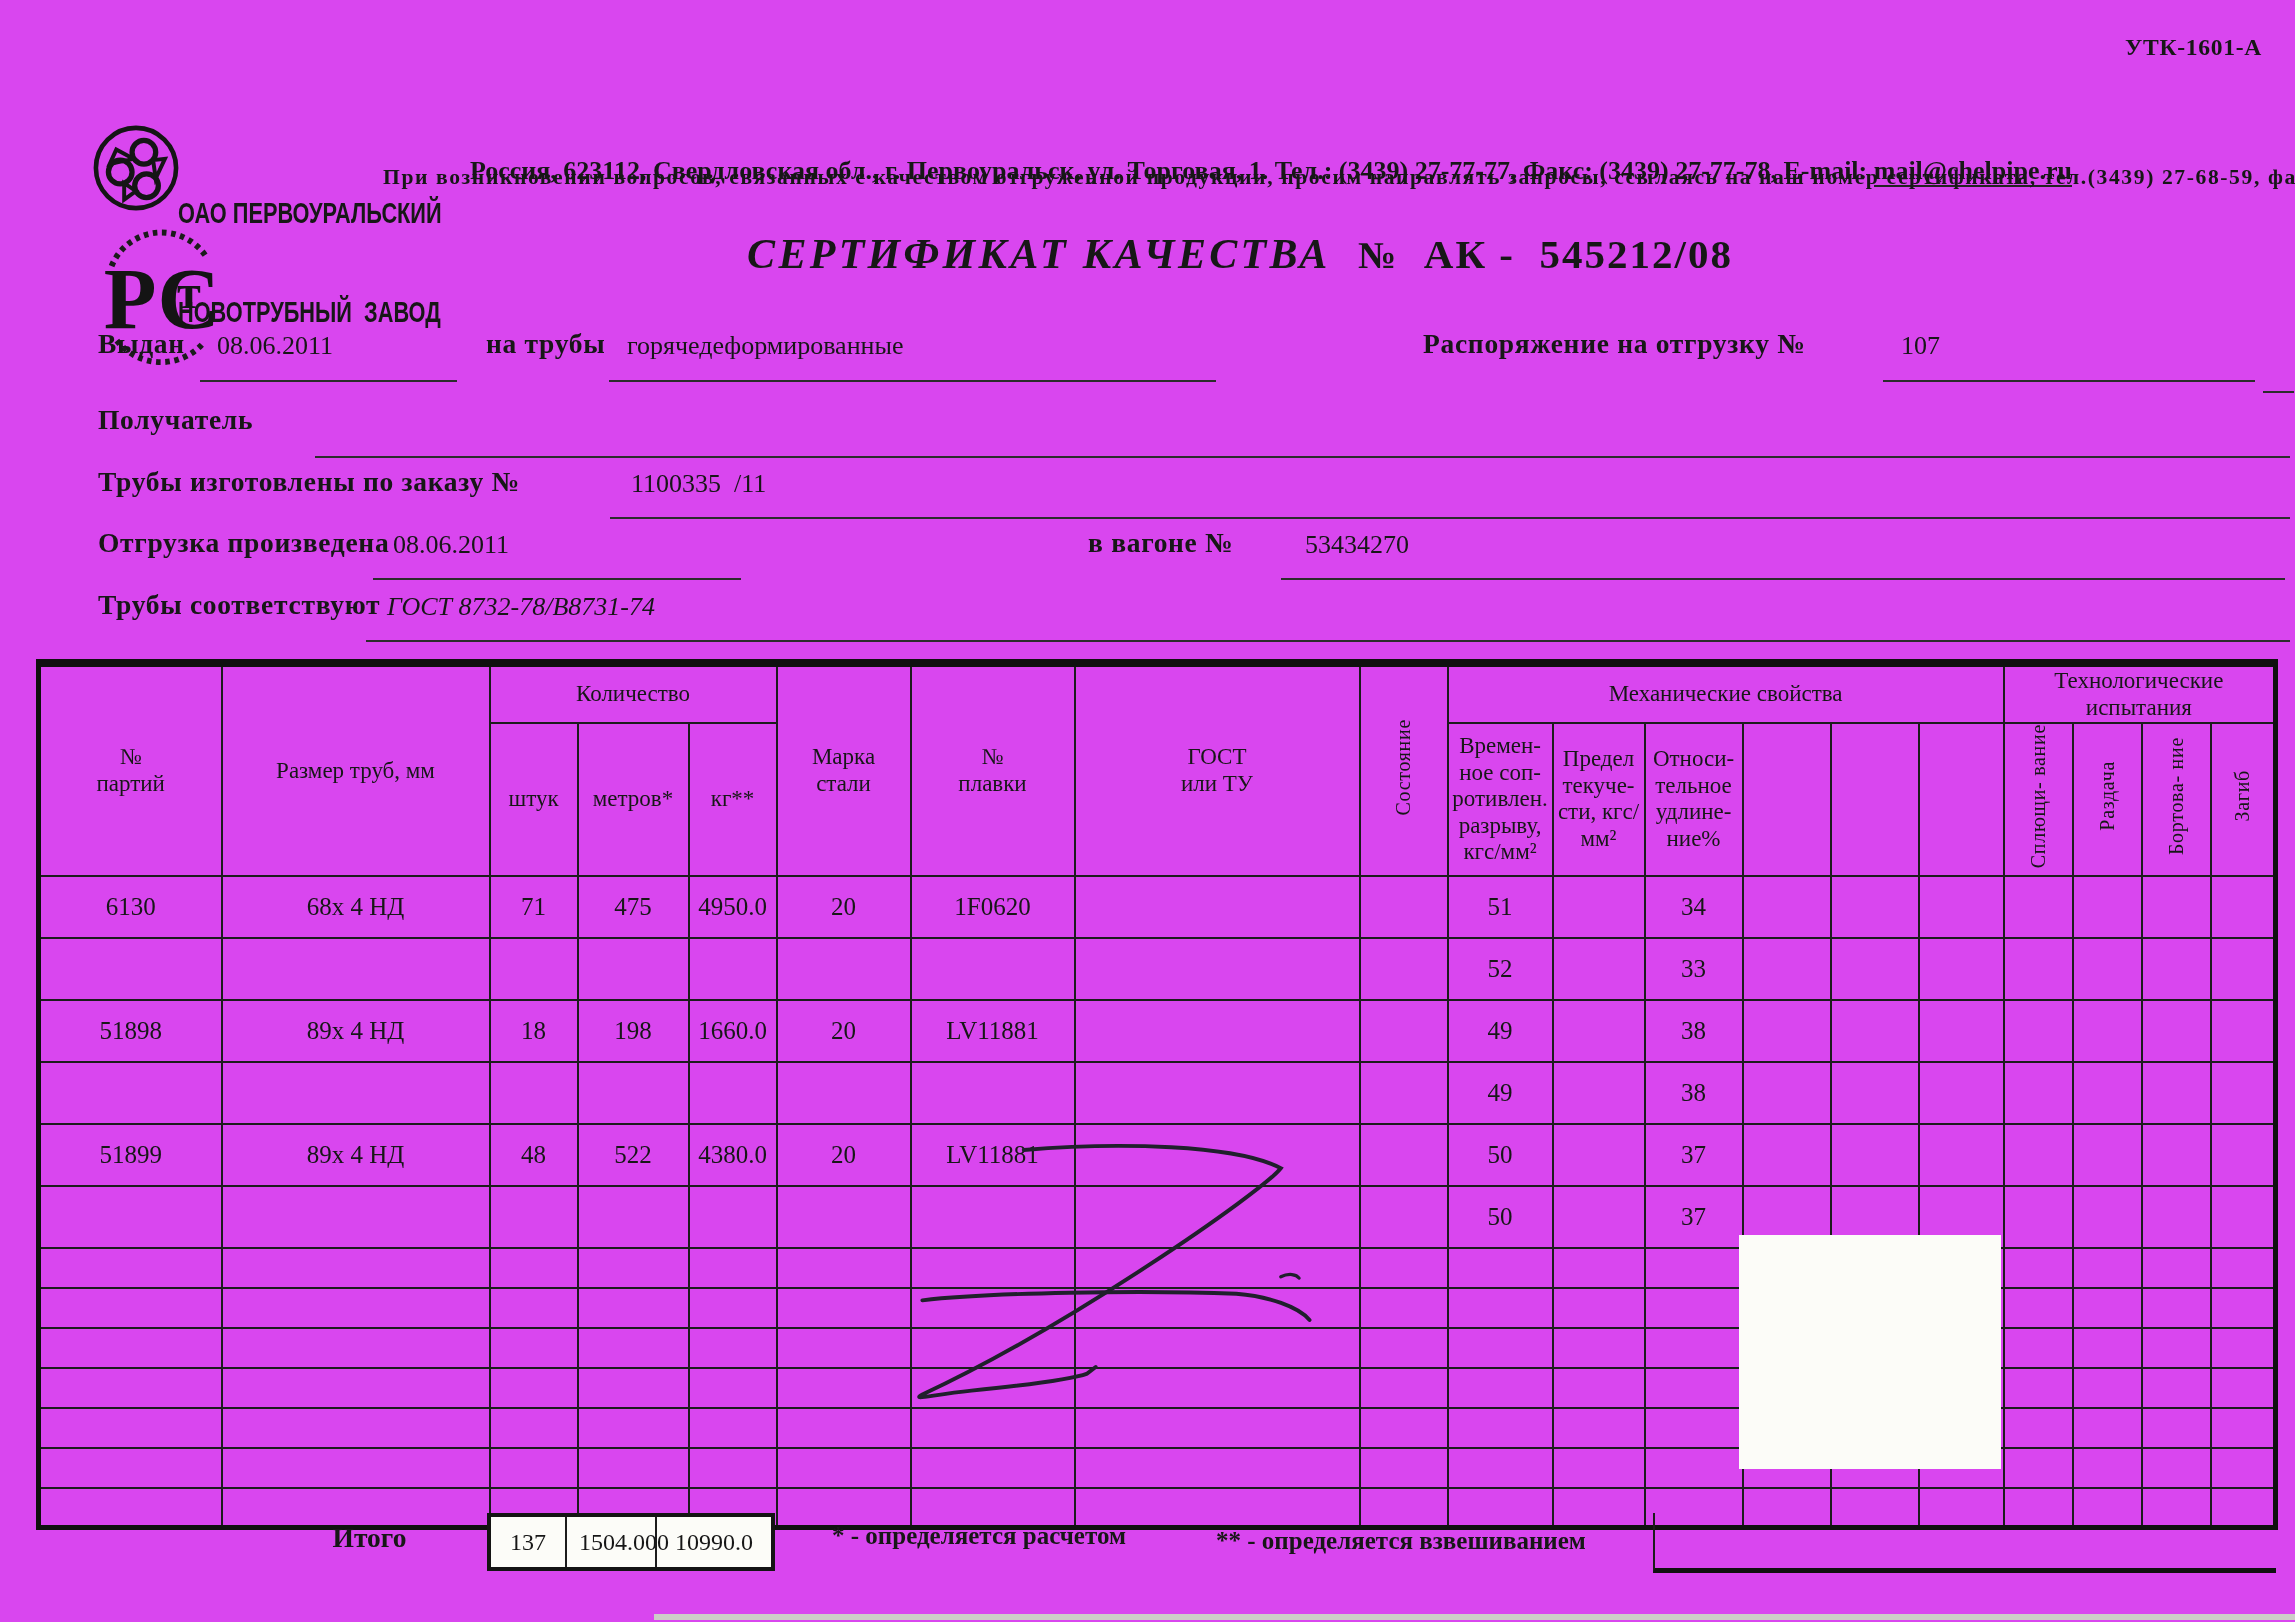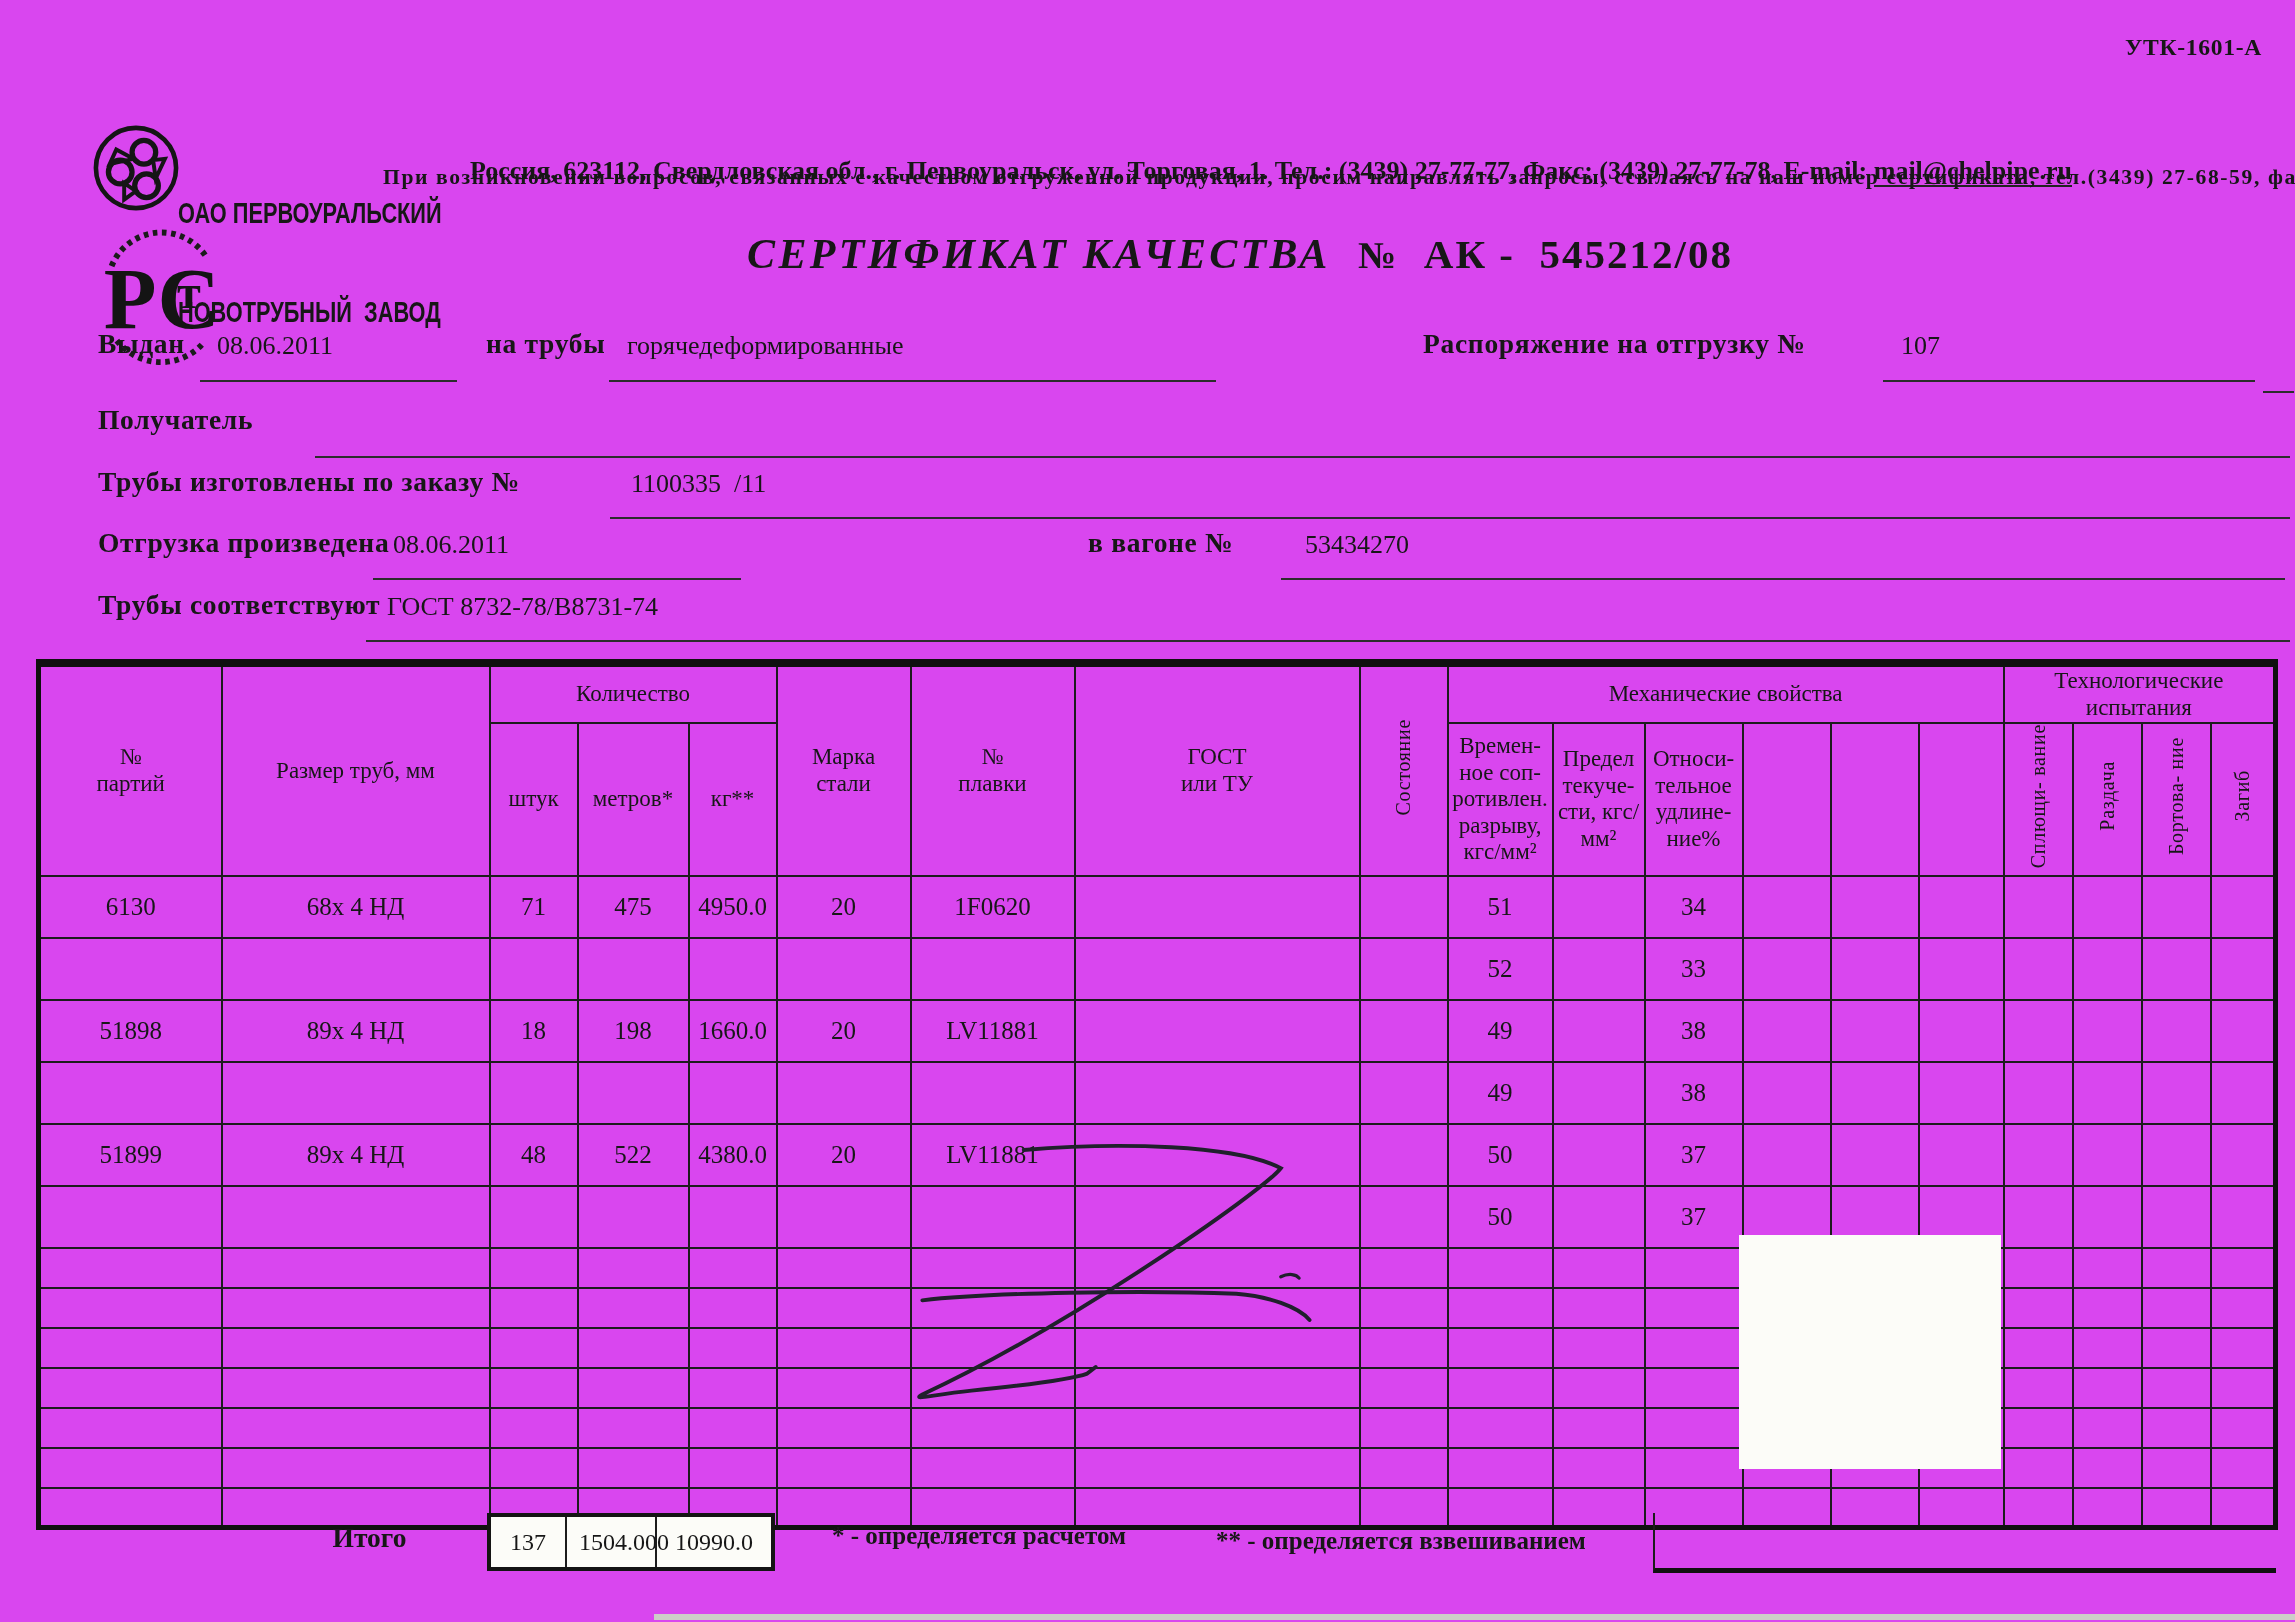--- a/index.html
+++ b/index.html
@@ -116,21 +116,21 @@
   <div class="ul" style="left:610px;top:517px;width:1680px;"></div>
 
   <div class="lbl" style="left:98px;top:527px;">Отгрузка произведена</div>
   <div class="val" style="left:393px;top:530px;">08.06.2011</div>
   <div class="ul" style="left:373px;top:578px;width:368px;"></div>
   <div class="lbl" style="left:1088px;top:527px;">в вагоне №</div>
   <div class="val" style="left:1305px;top:530px;">53434270</div>
   <div class="ul" style="left:1281px;top:578px;width:1004px;"></div>
 
   <div class="lbl" style="left:98px;top:589px;">Трубы соответствуют</div>
-  <div class="val" style="left:387px;top:592px;">ГОСТ 8732-78/В8731-74</div>
+  <div class="val" style="left:387px;top:592px;font-style:italic;">ГОСТ 8732-78/В8731-74</div>
   <div class="ul" style="left:366px;top:640px;width:1924px;"></div>
 
   <table id="cert-table">
     <colgroup>
       <col style="width:183px">
         <col style="width:268px">
         <col style="width:88px">
         <col style="width:111px">
       <col style="width:88px">
         <col style="width:134px">

